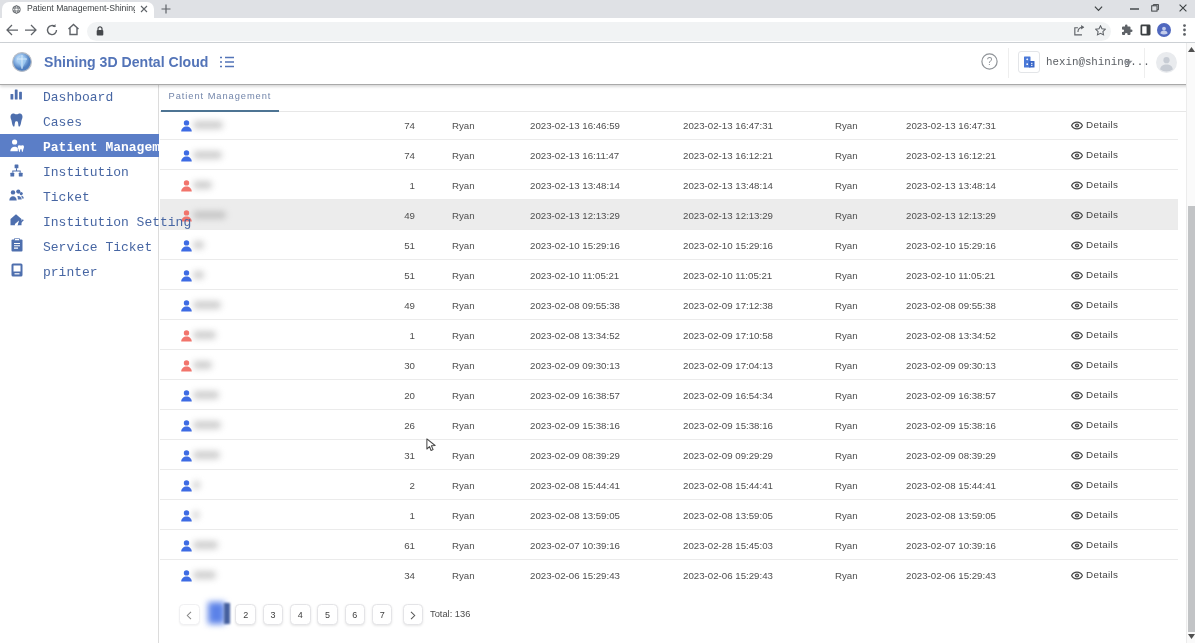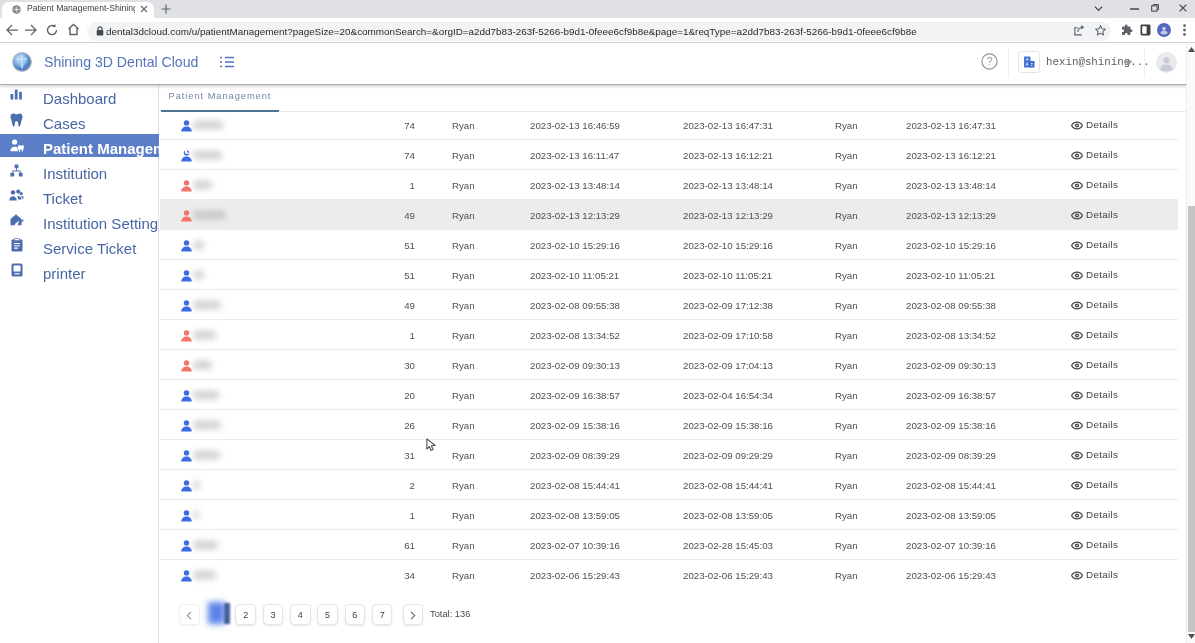--- a/index.html
+++ b/index.html
@@ -10,27 +10,27 @@
 
 #tabbar { position:absolute; left:0; top:0; width:1195px; height:18px; background:#dfe1e5; }
 #tab { position:absolute; left:2px; top:2px; width:152px; height:16px; background:#fff; border-radius:7px 7px 0 0; }
 #tabtitle { position:absolute; left:27px; top:3px; font-size:8.6px; color:#3c4043; white-space:nowrap; width:108px; overflow:hidden; }
 #toolbar { position:absolute; left:0; top:18px; width:1195px; height:25px; background:#fff; border-bottom:1px solid #cdd1d5; }
 #pill { position:absolute; left:87px; top:21.5px; width:1024px; height:19px; background:#f1f3f4; border-radius:9.5px; }
 #url { position:absolute; left:106px; top:26px; font-size:9.9px; color:#27292c; white-space:nowrap; letter-spacing:0px; }
 
 
 #apphead { position:absolute; left:0; top:43px; width:1195px; height:42px; background:#fff; border-bottom:1px solid #a9a9a9; box-shadow:0 1.5px 3px rgba(0,0,0,0.18); z-index:5; }
-#apptitle { position:absolute; left:44px; top:54px; font-size:14.1px; font-weight:normal; color:#5374b8; letter-spacing:0px; }
+#apptitle { position:absolute; left:44px; top:54px; font-size:14.1px; font-weight:bold; color:#5374b8; letter-spacing:0px; }
 #hexin { position:absolute; left:1046px; top:56px; font-size:10.8px; color:#5a5e63;font-family:Liberation Mono, monospace; }
 
 
 #sidebar { position:absolute; left:0; top:85px; width:159px; height:558px; background:#fff; border-right:1px solid #dcdcdc; z-index:4; }
 .sitem { position:absolute; left:0; width:159px; height:25px; }
-.stext { position:absolute; left:43px; top:7px; font-size:15px; color:#4766a3; }
+.stext { position:absolute; left:43px; top:7px; font-size:13px; color:#4766a3;font-family:Liberation Mono, monospace; }
 
 
 .row { position:absolute; left:160px; width:1018px; height:30px; border-bottom:1px solid #ebebeb; font-size:9.7px; color:#4f4f4f; z-index:1; }
 .row.hl { background:#ececec; }
 .row.last { border-bottom:none; }
 .av { position:absolute; left:20px; top:8.5px; }
 .blob { position:absolute; left:33px; top:11px; height:8px; background:#a6a6a6; border-radius:4px; filter:blur(3.4px); opacity:0.55; }
 .c { position:absolute; top:10px; white-space:nowrap; }
 .num { left:190px; width:65px; text-align:right; }
 .ryan1 { left:292px; }
@@ -94,21 +94,20 @@
       <path d="M9.5 0v3h-3z" fill="#5f6368"></path>
     </svg>
 <svg class="abs" style="left:66.5px;top:23px" width="13" height="13" viewBox="0 0 13 13">
       <path d="M1.5 6L6.5 1.5 11.5 6M3 5v6.5h7V5" fill="none" stroke="#5f6368" stroke-width="1.4"></path>
     </svg>
 <div id="pill"></div>
 <svg class="abs" style="left:96px;top:26px" width="8" height="10" viewBox="0 0 8 10">
       <rect x="0.7" y="4" width="6.6" height="5.4" rx="1" fill="#45484c"></rect>
       <path d="M2 4V2.8a2 2 0 0 1 4 0V4" fill="none" stroke="#45484c" stroke-width="1.2"></path>
     </svg>
-<div id="url">dental3dcloud.com/u/patientManagement?pageSize=20&amp;commonSearch=&amp;orgID=a2dd7b83-263f-5266-b9d1-0feee6cf9b8e&amp;page=1&amp;reqType=a2dd7b83-263f-5266-b9d1-0feee6cf9b8e</div>
 <svg class="abs" style="left:1074px;top:25px" width="11" height="11" viewBox="0 0 12 12">
       <path d="M8.7 10.8H0.9V3h3.4" fill="none" stroke="#5f6368" stroke-width="1.25"></path>
       <path d="M4.3 7.5c0-3.2 2.2-5 6-5" fill="none" stroke="#5f6368" stroke-width="1.25"></path>
       <path d="M7.8 0l3.4 2.5-3.4 2.5z" fill="#5f6368"></path>
     </svg>
 <svg class="abs" style="left:1094.5px;top:24.5px" width="11" height="11" viewBox="0 0 12 12">
       <path d="M6 0.8l1.6 3.3 3.7.5-2.7 2.6.7 3.6L6 9.1l-3.3 1.7.7-3.6L.7 4.6l3.7-.5z" fill="none" stroke="#5f6368" stroke-width="1.15"></path>
     </svg>
 <svg class="abs" style="left:1121px;top:24px" width="12" height="12" viewBox="0 0 24 24" fill="#5f6368">
       <path d="M20.5 11H19V7a2 2 0 0 0-2-2h-4V3.5a2.5 2.5 0 0 0-5 0V5H4a2 2 0 0 0-2 2v3.8h1.5a2.7 2.7 0 0 1 0 5.4H2V20a2 2 0 0 0 2 2h3.8v-1.5a2.7 2.7 0 0 1 5.4 0V22H17a2 2 0 0 0 2-2v-4h1.5a2.5 2.5 0 0 0 0-5z"></path>
@@ -418,21 +417,21 @@
       </div>
 </div>
 <div class="row" style="top:380px">
 <svg class="av" width="13" height="13" viewBox="0 0 13 13" fill="#3d6be4">
         <path d="M6.5 1.2a2.7 2.7 0 1 1 0 5.4 2.7 2.7 0 0 1 0-5.4zM1.2 12.6c0-2.9 2.4-5 5.3-5s5.3 2.1 5.3 5z"></path>
       </svg>
 <div class="blob" style="width:26px"></div>
 <div class="c num">20</div>
 <div class="c ryan1">Ryan</div>
 <div class="c d1">2023-02-09 16:38:57</div>
-<div class="c d2">2023-02-04 16:54:34</div>
+<div class="c d2">2023-02-09 16:54:34</div>
 <div class="c ryan2">Ryan</div>
 <div class="c d3">2023-02-09 16:38:57</div>
 <div class="det">
         <svg width="12" height="9" viewBox="0 0 12 9">
           <path d="M6 1.1C3.5 1.1 1.5 2.5.6 4.5 1.5 6.5 3.5 7.9 6 7.9s4.5-1.4 5.4-3.4C10.5 2.5 8.5 1.1 6 1.1z" fill="none" stroke="#474747" stroke-width="1.15"></path>
           <circle cx="6" cy="4.5" r="2.1" fill="#474747"></circle>
           <circle cx="6" cy="4.5" r="0.75" fill="#fff"></circle>
         </svg>
         <span>Details</span>
       </div>

